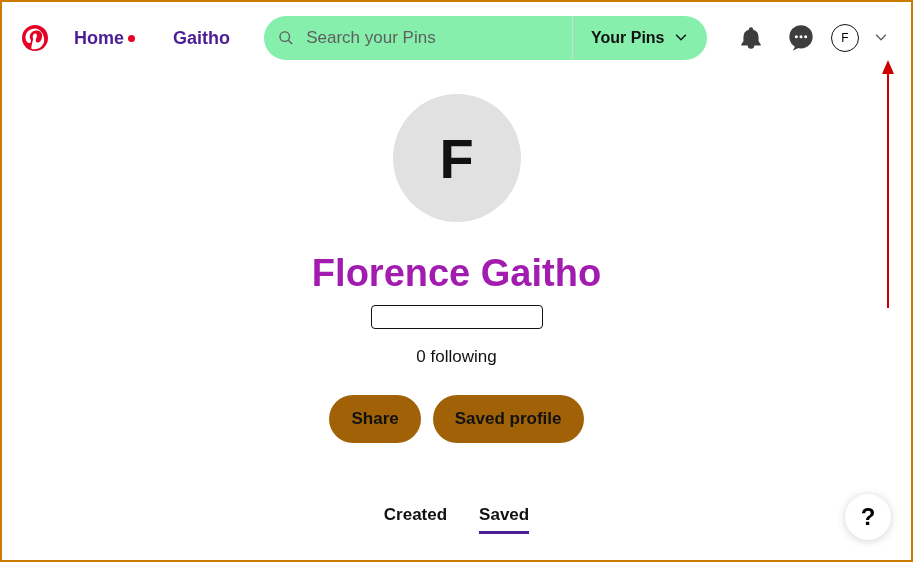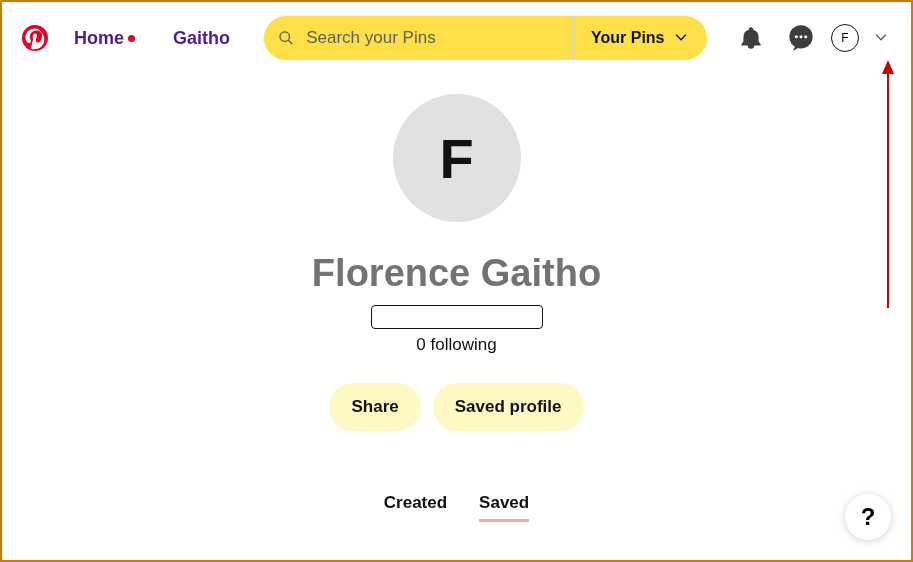--- a/index.html
+++ b/index.html
@@ -41,21 +41,21 @@
     .red-dot {
       width: 7px;
       height: 7px;
       border-radius: 50%;
       background: #e60023;
       margin-left: 4px;
     }
     .search-wrap {
       display: flex;
       align-items: center;
-      background: #fde047;
+      background: #86efac;
       border-radius: 24px;
       margin-left: 10px;
       height: 44px;
       overflow: hidden;
       flex: 0 0 auto;
     }
     .search-left {
       display: flex;
       align-items: center;
       padding: 0 14px;
@@ -132,63 +132,63 @@
       align-items: center;
       justify-content: center;
       font-size: 56px;
       font-weight: 600;
       color: #111;
       margin-top: 20px;
     }
     .full-name {
       font-size: 38px;
       font-weight: 600;
-      color: #737373;
+      color: #a21caf;
       margin-top: 30px;
     }
     .id-box {
       border: 1px solid #111;
       border-radius: 4px;
       width: 172px;
       height: 24px;
       margin-top: 10px;
     }
     .following {
       font-size: 17px;
       color: #111;
-      margin-top: 6px;
+      margin-top: 18px;
     }
     .action-row {
       display: flex;
       gap: 12px;
       margin-top: 28px;
     }
     .pill-btn {
-      background: #fef9c3;
+      background: #a16207;
       border: none;
       border-radius: 26px;
       padding: 14px 22px;
       font-size: 17px;
       font-weight: 600;
       color: #111;
       cursor: pointer;
     }
     .tabs {
       display: flex;
       gap: 32px;
       margin-top: 62px;
     }
     .tab {
       font-size: 17px;
       font-weight: 600;
       color: #111;
       padding-bottom: 6px;
       cursor: pointer;
     }
-    .tab.active { border-bottom: 3px solid #fca5a5; }
+    .tab.active { border-bottom: 3px solid #4c1d95; }
 
     
     .arrow-ann {
       position: absolute;
       right: 10px;
       top: 58px;
     }
 
     
     .help {

